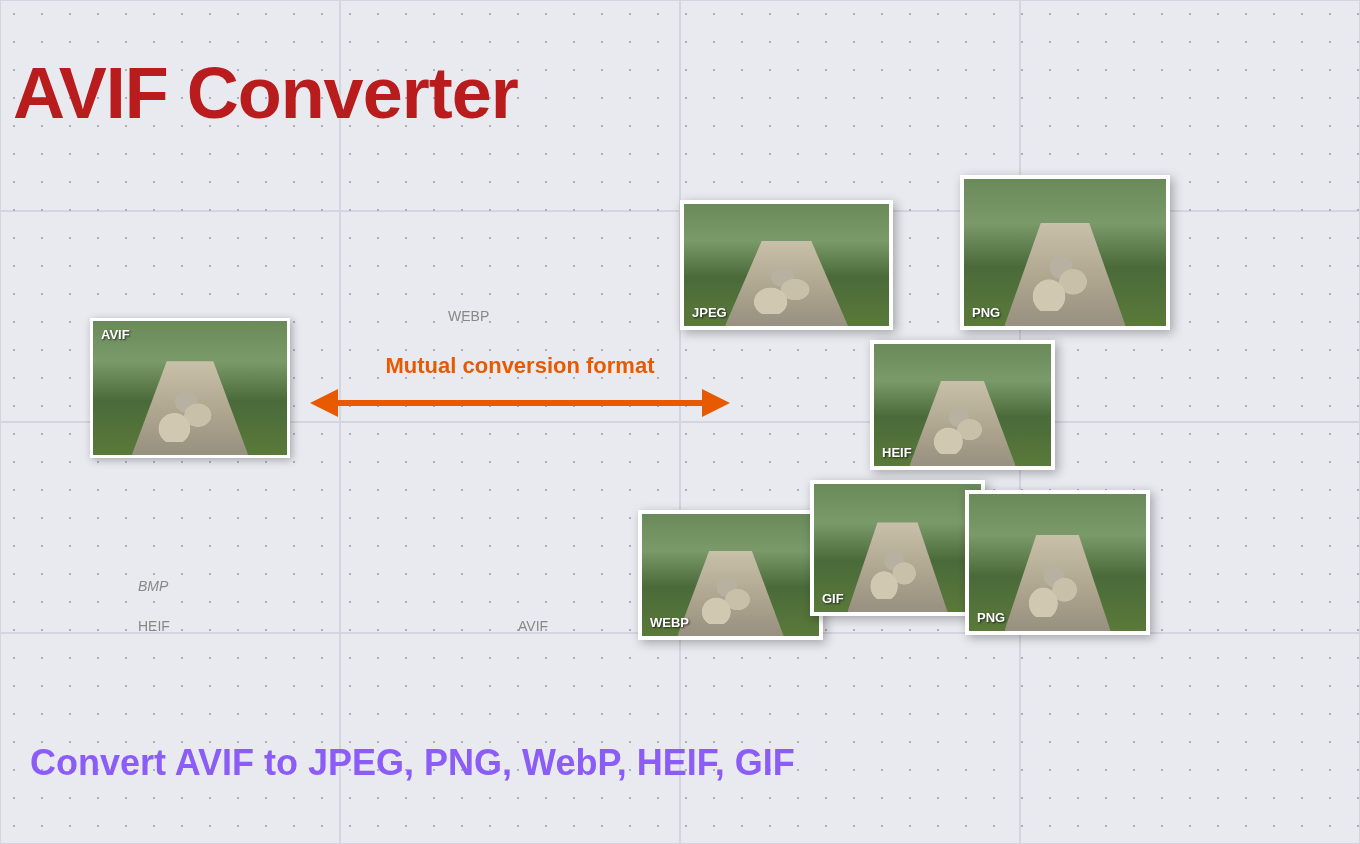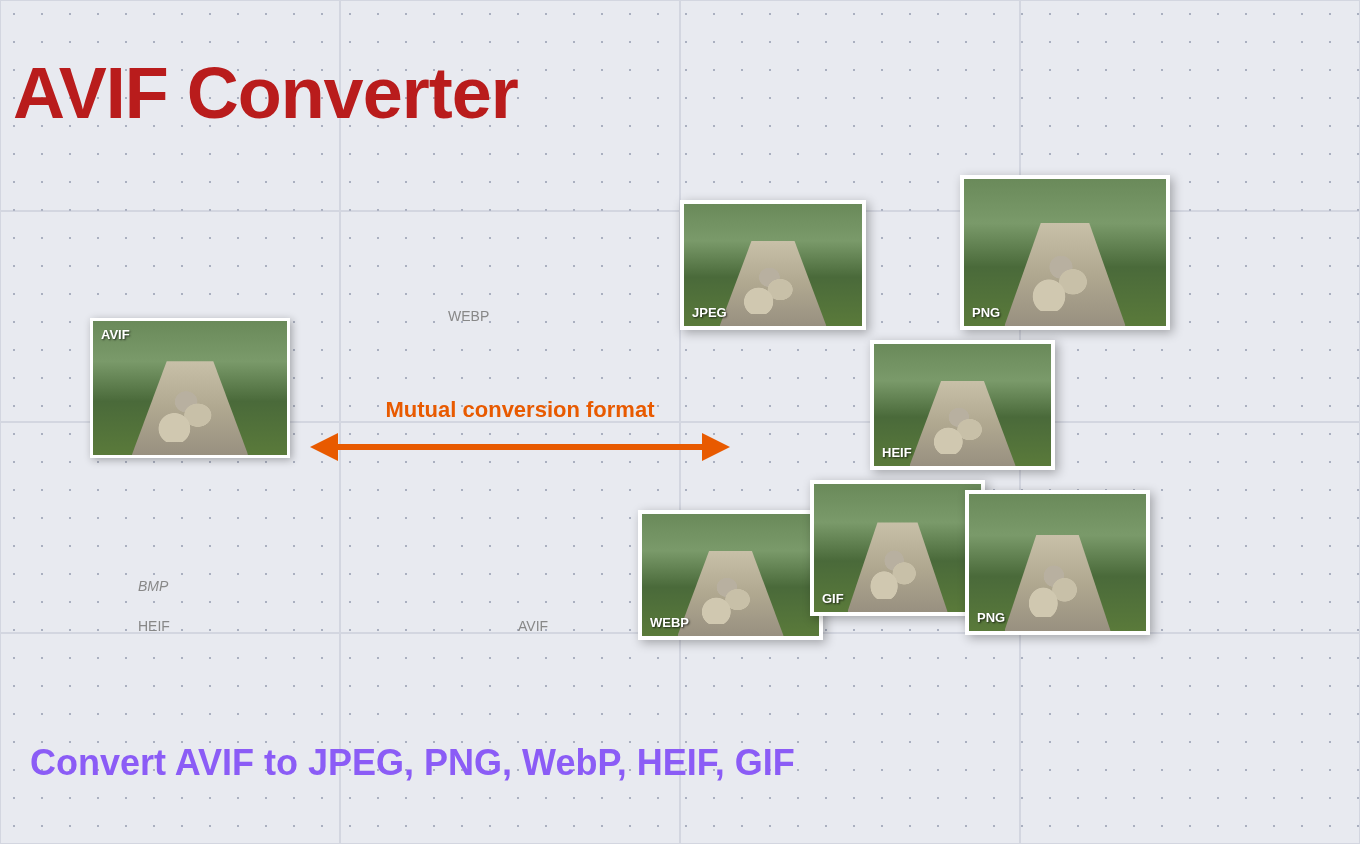--- a/index.html
+++ b/index.html
@@ -90,21 +90,20 @@
     }
 
     
     .arrow-container {
       position: absolute;
       top: 353px;
       left: 310px;
       display: flex;
       flex-direction: column;
       align-items: center;
-      margin-top: 44px;
     }
 
     .arrow-text {
       font-size: 22px;
       font-weight: bold;
       color: #e85a00;
       margin-bottom: 6px;
       white-space: nowrap;
     }
 
@@ -225,21 +224,21 @@
     <svg class="arrow-svg" viewBox="0 0 420 36">
 
       <rect x="20" y="15" width="380" height="6" fill="#e85a00"></rect>
 
       <polygon points="0,18 28,4 28,32" fill="#e85a00"></polygon>
 
       <polygon points="420,18 392,4 392,32" fill="#e85a00"></polygon>
     </svg>
   </div>
 
-  <div class="target-image" style="top:200px;left:680px;width:186px;height:130px;">
+  <div class="target-image" style="top:200px;left:680px;width:213px;height:130px;">
     <div class="pathway-bg"></div>
     <span class="img-label">JPEG</span>
   </div>
 
   <div class="target-image" style="top:175px;left:960px;width:210px;height:155px;">
     <div class="pathway-bg"></div>
     <span class="img-label">PNG</span>
   </div>
 
   <div class="target-image" style="top:340px;left:870px;width:185px;height:130px;">

